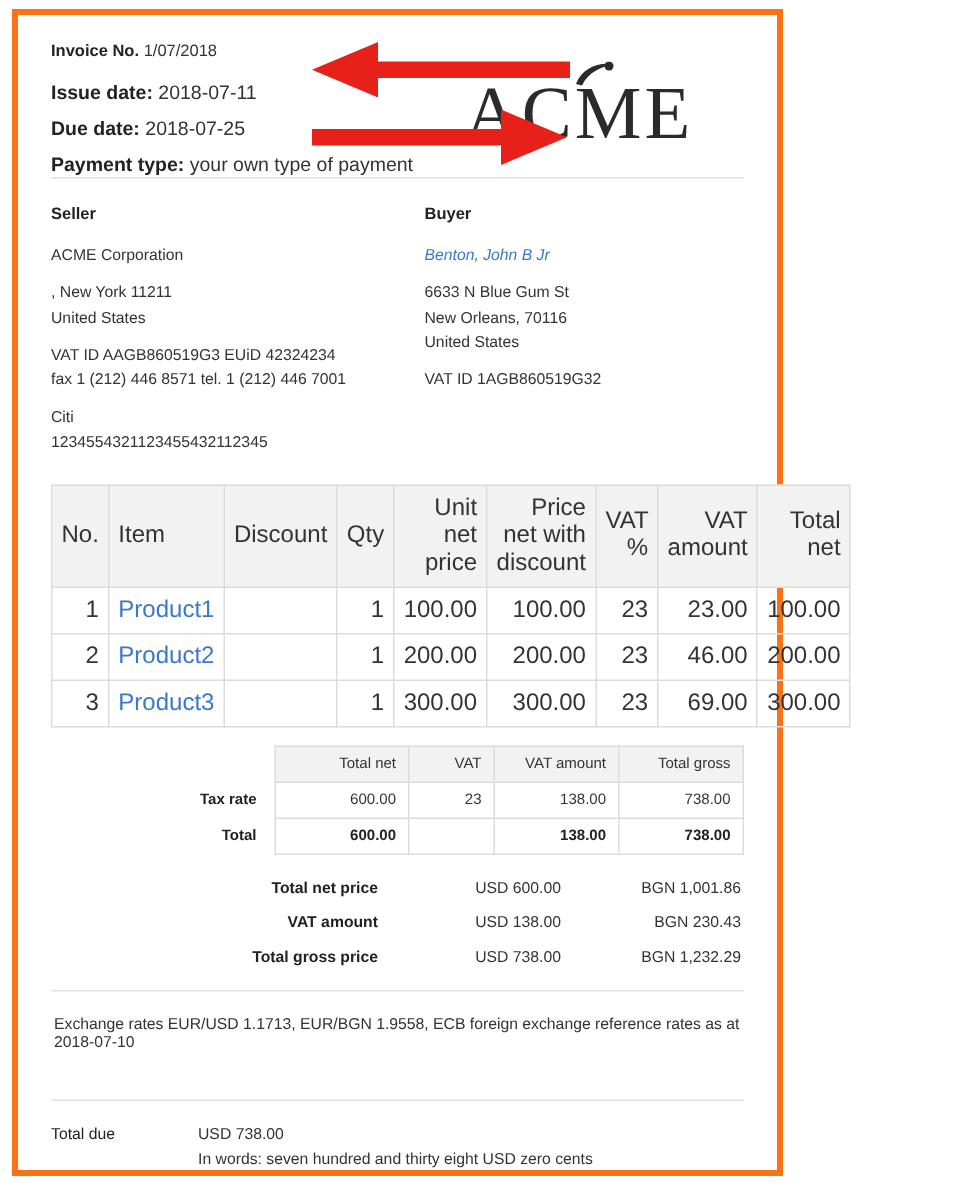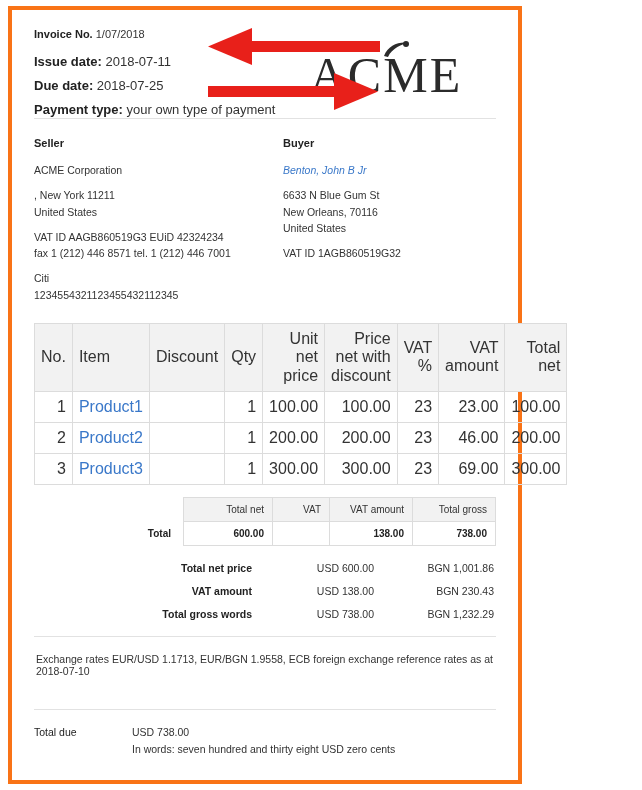--- a/index.html
+++ b/index.html
@@ -376,20 +376,27 @@
         <thead>
           <tr>
             <th class="rowlabel" style="background:transparent;border:0"></th>
             <th style="width:72px">Total net</th>
             <th style="width:40px">VAT</th>
             <th style="width:66px">VAT amount</th>
             <th style="width:66px">Total gross</th>
           </tr>
         </thead>
         <tbody>
+          <tr>
+            <td class="rowlabel">Tax rate</td>
+            <td>600.00</td>
+            <td>23</td>
+            <td>138.00</td>
+            <td>738.00</td>
+          </tr>
           <tr class="bold">
             <td class="rowlabel">Total</td>
             <td>600.00</td>
             <td></td>
             <td>138.00</td>
             <td>738.00</td>
           </tr>
         </tbody>
       </table>
     </div>
@@ -399,21 +406,21 @@
         <div class="summary-label">Total net price</div>
         <div class="summary-usd">USD 600.00</div>
         <div class="summary-bgn">BGN 1,001.86</div>
       </div>
       <div class="summary-row">
         <div class="summary-label">VAT amount</div>
         <div class="summary-usd">USD 138.00</div>
         <div class="summary-bgn">BGN 230.43</div>
       </div>
       <div class="summary-row">
-        <div class="summary-label">Total gross words</div>
+        <div class="summary-label">Total gross price</div>
         <div class="summary-usd">USD 738.00</div>
         <div class="summary-bgn">BGN 1,232.29</div>
       </div>
     </div>
 
     <div class="section-div"></div>
     <div class="exchange">Exchange rates EUR/USD 1.1713, EUR/BGN 1.9558, ECB foreign exchange reference rates as at 2018-07-10</div>
 
     <div class="section-div"></div>
     <div class="totaldue">

